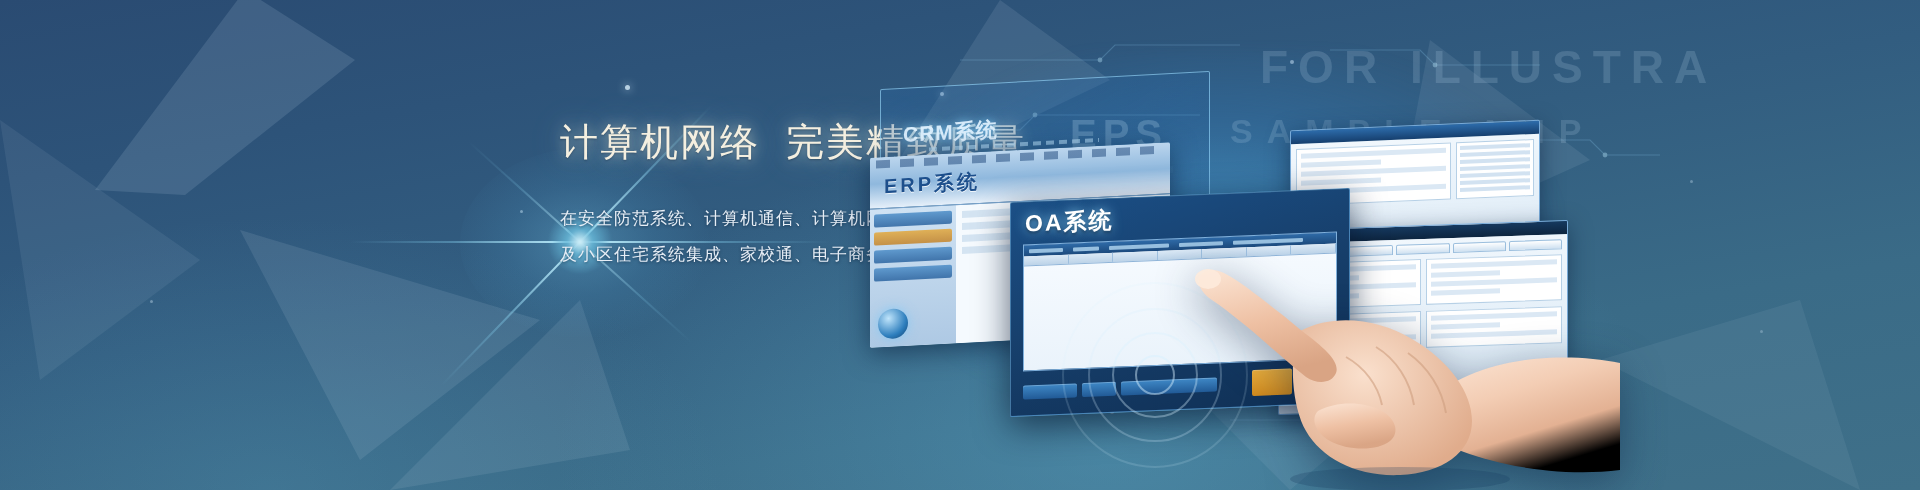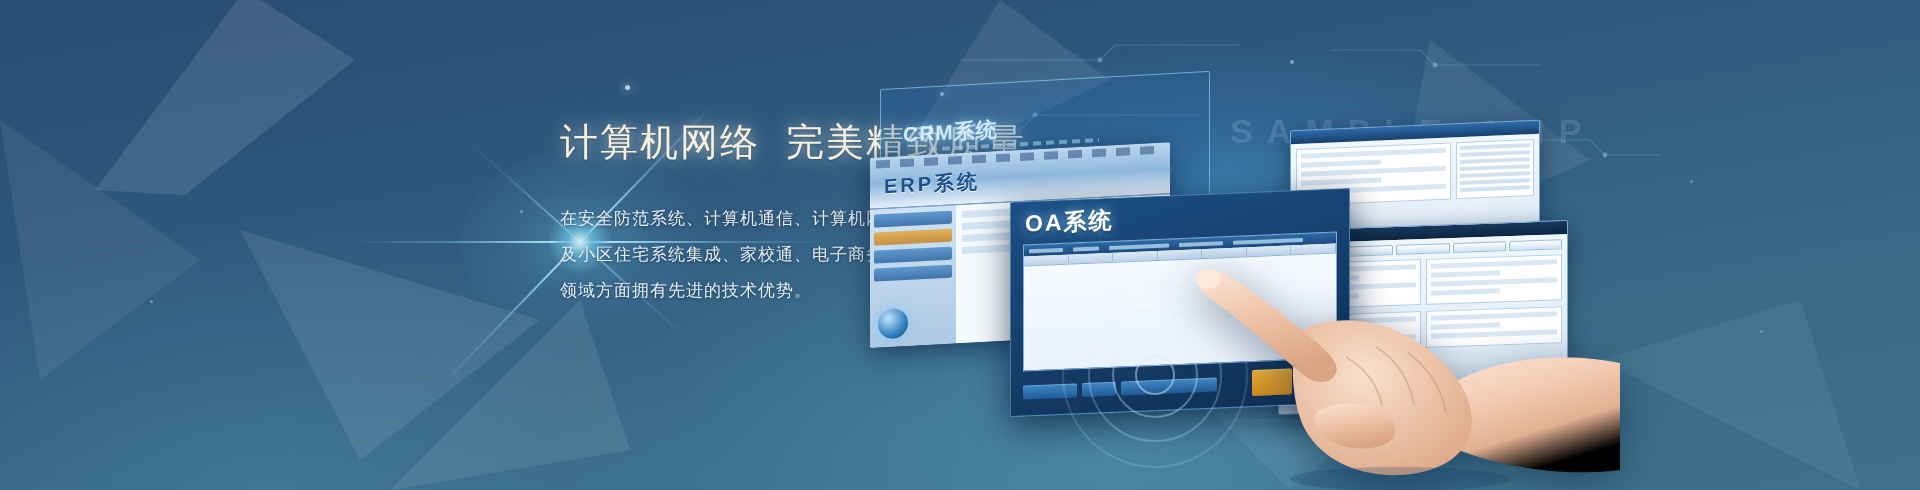--- a/index.html
+++ b/index.html
@@ -279,21 +279,20 @@
     <div class="core"></div>
   </div>
 
   <div class="copy">
     <h1 class="headline">
       <span>计算机网络</span><span class="seg2">完美精致质量</span>
     </h1>
     <div class="body">
       <p>在安全防范系统、计算机通信、计算机网络、智能大厦</p>
       <p>及小区住宅系统集成、家校通、电子商务等</p>
-      <p>领域方面拥有先进的技术优势。</p>
     </div>
   </div>
 
   <div class="montage">
 
     <div class="glow-back"></div>
 
     <svg class="traces">
       <g stroke="rgba(150,215,250,.45)" stroke-width="1.2" fill="none">
         <path d="M60,40 L200,40 L215,25 L340,25"></path>
@@ -305,27 +304,29 @@
       </g>
       <g fill="rgba(190,235,255,.75)">
         <circle cx="200" cy="40" r="2.4"></circle>
           <circle cx="135" cy="95" r="2.4"></circle>
         <circle cx="535" cy="45" r="2.4"></circle>
           <circle cx="435" cy="415" r="2.4"></circle>
         <circle cx="705" cy="135" r="2.4"></circle>
       </g>
     </svg>
 
+    <div class="wm wm1">FOR ILLUSTRA</div>
     <div class="wm wm2">SAMPLE  AMP</div>
 
     <div class="crm-frame">
       <div class="lbl">CRM系统</div>
       <div class="sub"></div>
       <div class="bar"></div>
     </div>
+    <div class="crm-ghost">EPS</div>
 
     <div class="win erp">
       <div class="head">
         <div class="menu"></div>
         <div class="title">ERP系统</div>
       </div>
       <div class="body2">
         <div class="nav">
           <div class="it"></div>
           <div class="it"></div>

